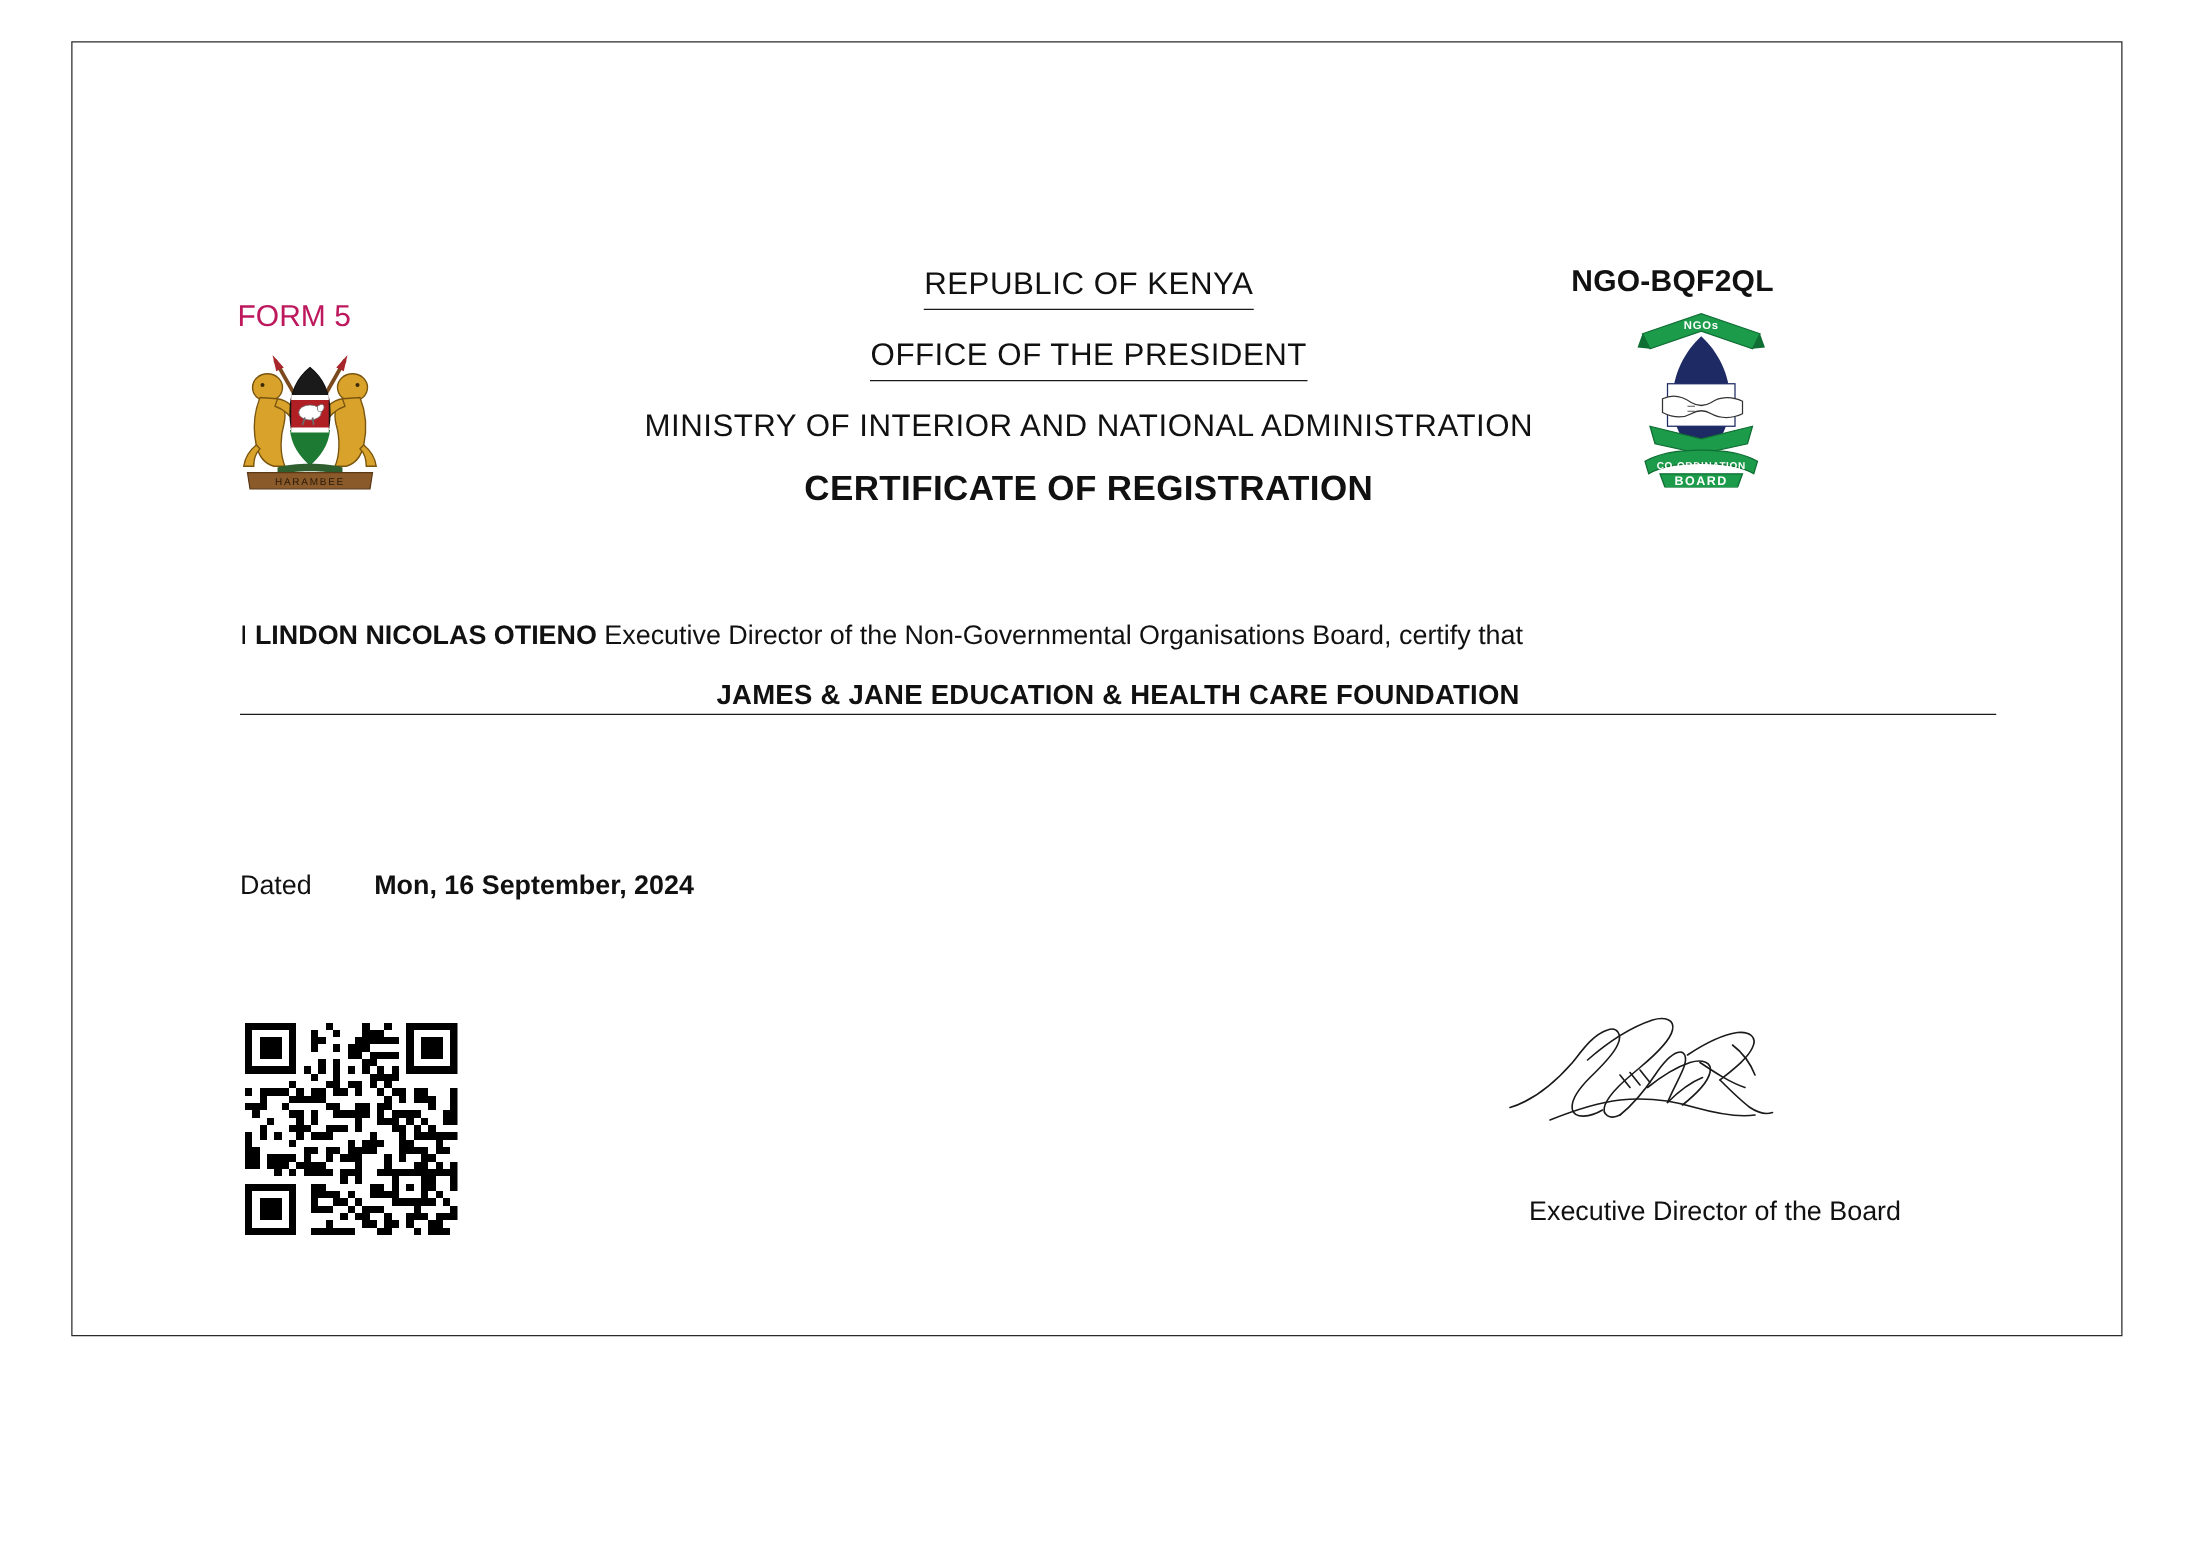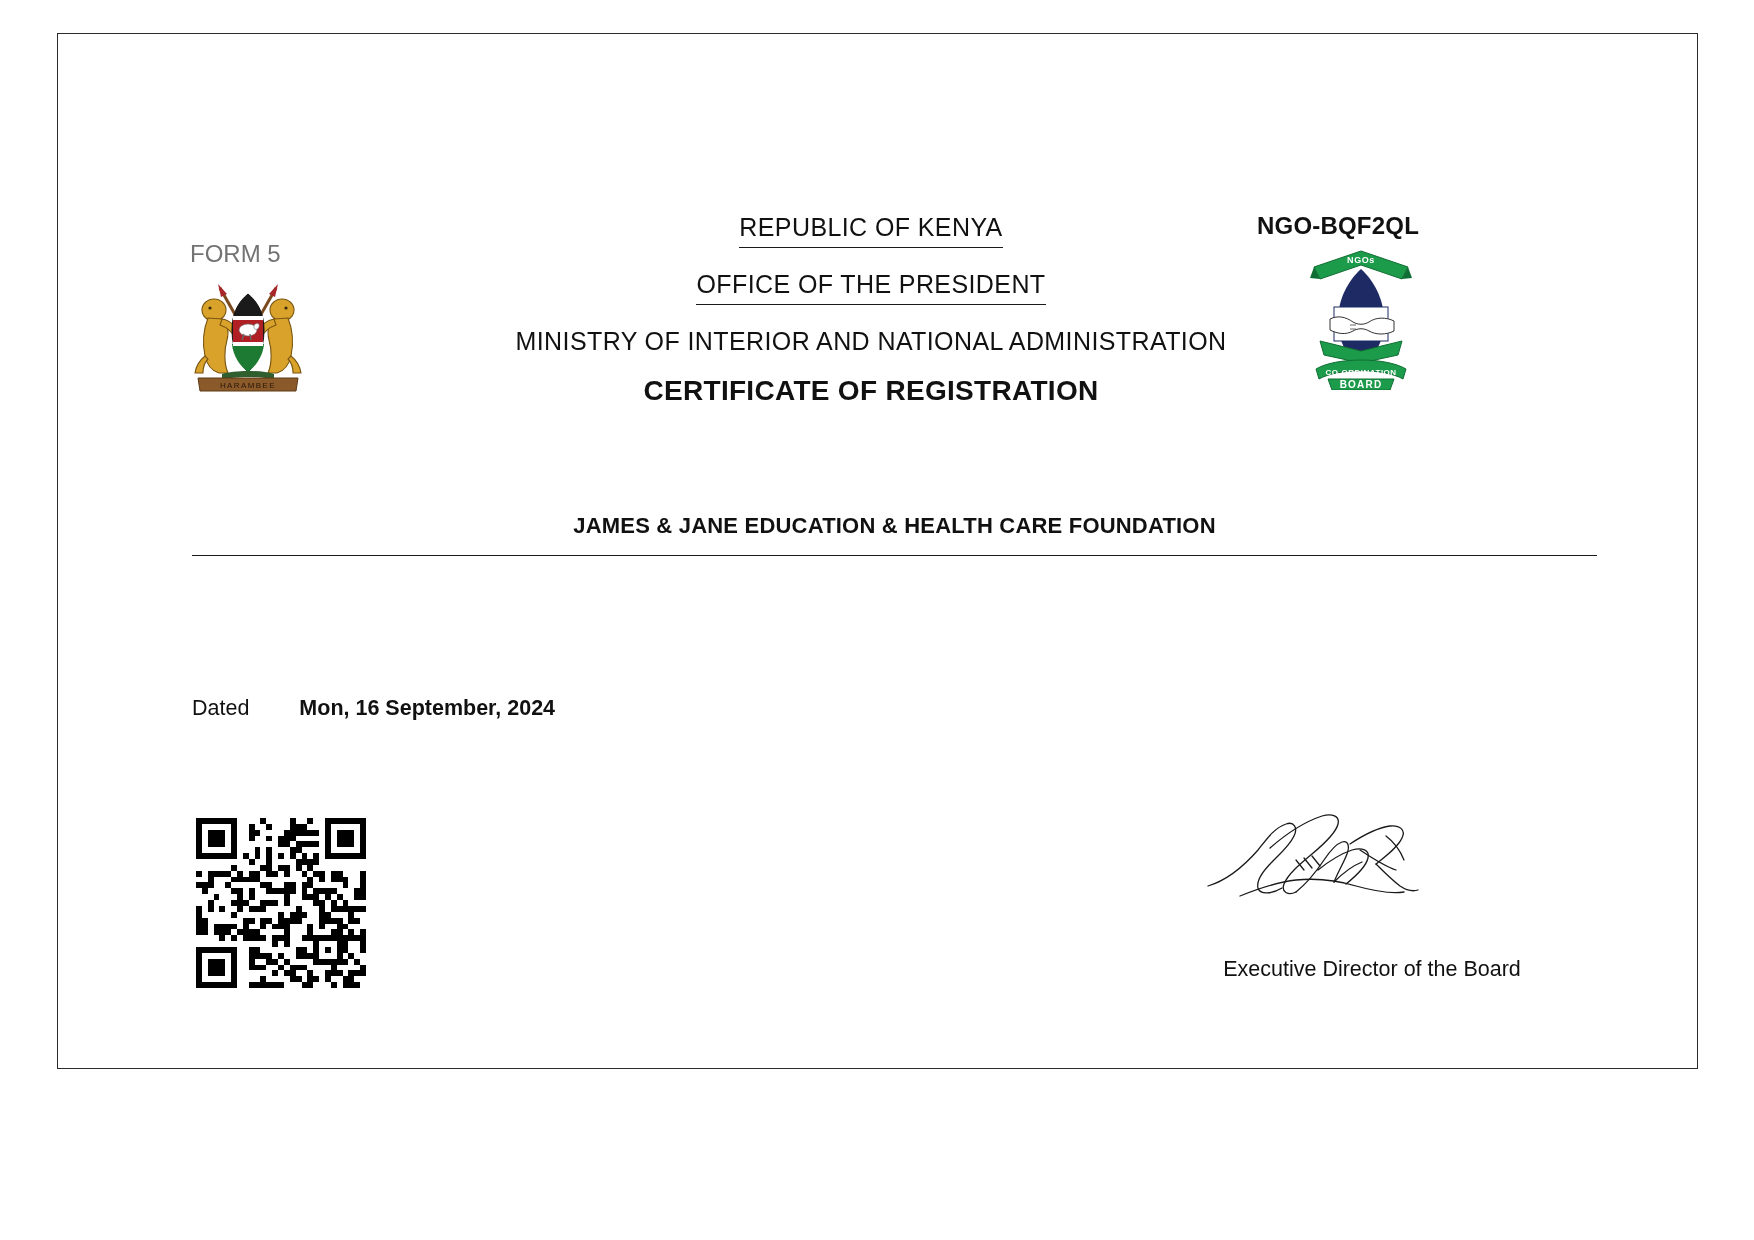--- a/index.html
+++ b/index.html
@@ -64,21 +64,21 @@
     letter-spacing: 0.3px;
     white-space: nowrap;
   }
 
   
   .form-label {
     position: absolute;
     left: 190px;
     top: 240px;
     font-size: 24px;
-    color: #737373;
+    color: #be185d;
     white-space: nowrap;
   }
   .coat-wrap {
     position: absolute;
     left: 178px;
     top: 270px;
     width: 140px;
     height: 125px;
   }
 
@@ -111,21 +111,21 @@
     font-size: 21.5px;
     line-height: 30px;
     color: #111111;
     white-space: nowrap;
   }
   .line-certify b { font-weight: bold; }
 
   .org-row {
     margin-top: 20px;
     text-align: center;
-    padding-bottom: 16px;
+    padding-bottom: 2px;
     border-bottom: 1.6px solid #1a1a1a;
   }
   .org-name {
     font-size: 22px;
     font-weight: bold;
     letter-spacing: 0.2px;
     white-space: nowrap;
   }
   .line-registered {
     margin-top: 19px;
@@ -263,20 +263,21 @@
 
       <path d="M10 124 C30 112 80 112 100 124 L97 134 C78 123 32 123 13 134 Z" fill="#1c9b4b" stroke="#0f6e33" stroke-width="1"></path>
       <text x="55" y="130" font-family="'Liberation Sans', sans-serif" font-size="8" font-weight="bold" fill="#ffffff" text-anchor="middle" letter-spacing="0.5">CO-ORDINATION</text>
 
       <path d="M22 134 L88 134 L84 145 L26 145 Z" fill="#1c9b4b" stroke="#0f6e33" stroke-width="1"></path>
       <text x="55" y="143" font-family="'Liberation Sans', sans-serif" font-size="10" font-weight="bold" fill="#ffffff" text-anchor="middle" letter-spacing="1.2">BOARD</text>
     </svg>
   </div>
 
   <div class="body-zone">
+    <div class="line-certify"><span>I </span><b>LINDON NICOLAS OTIENO</b><span> Executive Director of the Non-Governmental Organisations Board, certify that</span></div>
 
     <div class="org-row">
       <span class="org-name">JAMES &amp; JANE EDUCATION &amp; HEALTH CARE FOUNDATION</span>
     </div>
 
   </div>
 
   <div class="dated-row"><span>Dated </span><b>Mon, 16 September, 2024</b></div>
 
   <div class="qr-wrap">

